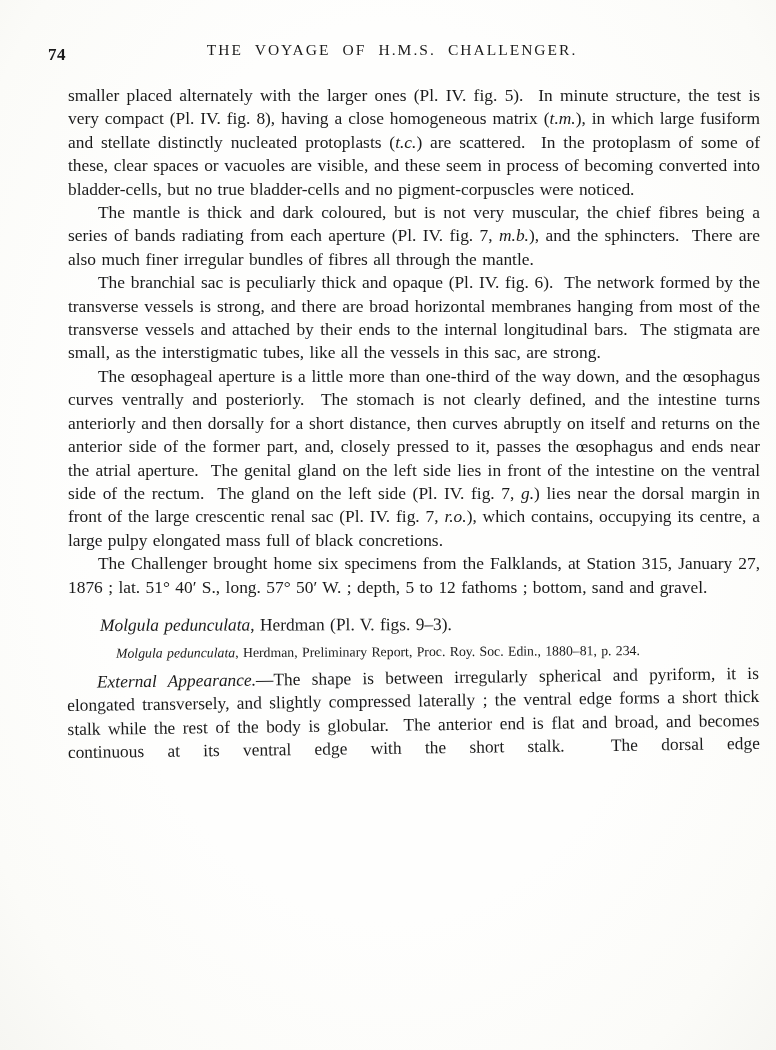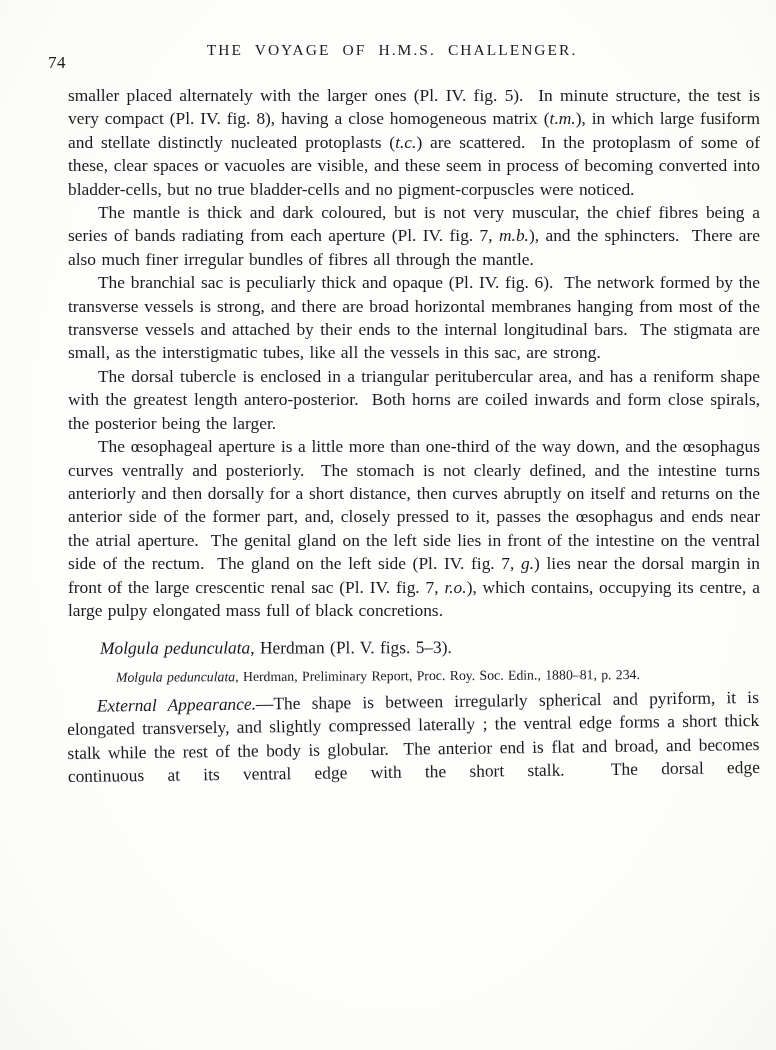--- a/index.html
+++ b/index.html
@@ -14,22 +14,22 @@
     overflow: hidden;
     color: #1b1b1b;
     background: radial-gradient(ellipse at 50% 45%, #fefefd 55%, #fbfbf8 85%, #f6f6f2 100%);
   }
   .page-header {
     position: absolute;
     top: 41px; left: 48px; right: 40px;
     height: 22px;
   }
   .page-number {
-    position: absolute; left: 0; top: 12px;
-    font-size: 17px; font-weight: normal;
+    position: absolute; left: 0; top: 4px;
+    font-size: 17px; font-weight: bold;
     letter-spacing: 0.5px;
   }
   .running-title {
     text-align: center;
     font-size: 15.5px;
     font-weight: normal;
     letter-spacing: 0.13em;
     word-spacing: 0.4em;
     white-space: nowrap;
   }
@@ -76,19 +76,19 @@
 
 <div class="sheet">
   <header class="page-header">
     <span class="page-number">74</span>
     <div class="running-title">THE VOYAGE OF H.M.S. CHALLENGER.</div>
   </header>
   <main class="page-body">
       <p class=""><span>smaller placed alternately with the larger ones (Pl. IV. fig. 5).&nbsp; In minute structure, the test is very compact (Pl. IV. fig. 8), having a close homogeneous matrix (</span><span class="it">t.m.</span><span>), in which large fusiform and stellate distinctly nucleated protoplasts (</span><span class="it">t.c.</span><span>) are scattered.&nbsp; In the protoplasm of some of these, clear spaces or vacuoles are visible, and these seem in process of becoming converted into bladder-cells, but no true bladder-cells and no pigment-corpuscles were noticed.</span></p>
       <p class=" indent"><span>The mantle is thick and dark coloured, but is not very muscular, the chief fibres being a series of bands radiating from each aperture (Pl. IV. fig. 7, </span><span class="it">m.b.</span><span>), and the sphincters.&nbsp; There are also much finer irregular bundles of fibres all through the mantle.</span></p>
       <p class=" indent"><span>The branchial sac is peculiarly thick and opaque (Pl. IV. fig. 6).&nbsp; The network formed by the transverse vessels is strong, and there are broad horizontal membranes hanging from most of the transverse vessels and attached by their ends to the internal longitudinal bars.&nbsp; The stigmata are small, as the interstigmatic tubes, like all the vessels in this sac, are strong.</span></p>
-      <p class=" indent"><span>The dorsal tubercle is enclosed in a triangular peritubercular area, and has a reniform shape with the greatest length antero-posterior.&nbsp; Both horns are coiled inwards and form close spirals, the posterior being the larger.</span></p>
       <p class=" indent"><span>The œsophageal aperture is a little more than one-third of the way down, and the œsophagus curves ventrally and posteriorly.&nbsp; The stomach is not clearly defined, and the intestine turns anteriorly and then dorsally for a short distance, then curves abruptly on itself and returns on the anterior side of the former part, and, closely pressed to it, passes the œsophagus and ends near the atrial aperture.&nbsp; The genital gland on the left side lies in front of the intestine on the ventral side of the rectum.&nbsp; The gland on the left side (Pl. IV. fig. 7, </span><span class="it">g.</span><span>) lies near the dorsal margin in front of the large crescentic renal sac (Pl. IV. fig. 7, </span><span class="it">r.o.</span><span>), which contains, occupying its centre, a large pulpy elongated mass full of black concretions.</span></p>
-      <p class="species"><span class="it">Molgula pedunculata</span><span>, Herdman (Pl. V. figs. 5–3).</span></p>
+      <p class=" indent"><span>The Challenger brought home six specimens from the Falklands, at Station 315, January 27, 1876 ; lat. 51° 40′ S., long. 57° 50′ W. ; depth, 5 to 12 fathoms ; bottom, sand and gravel.</span></p>
+      <p class="species"><span class="it">Molgula pedunculata</span><span>, Herdman (Pl. V. figs. 9–3).</span></p>
       <p class="citation"><span class="it">Molgula pedunculata</span><span>, Herdman, Preliminary Report, Proc. Roy. Soc. Edin., 1880–81, p. 234.</span></p>
       <p class="last indent"><span class="it">External Appearance.</span><span>—The shape is between irregularly spherical and pyriform, it is elongated transversely, and slightly compressed laterally ; the ventral edge forms a short thick stalk while the rest of the body is globular.&nbsp; The anterior end is flat and broad, and becomes continuous at its ventral edge with the short stalk.&nbsp; The dorsal edge</span></p>
     </main>
 </div>
 
 </body></html>

